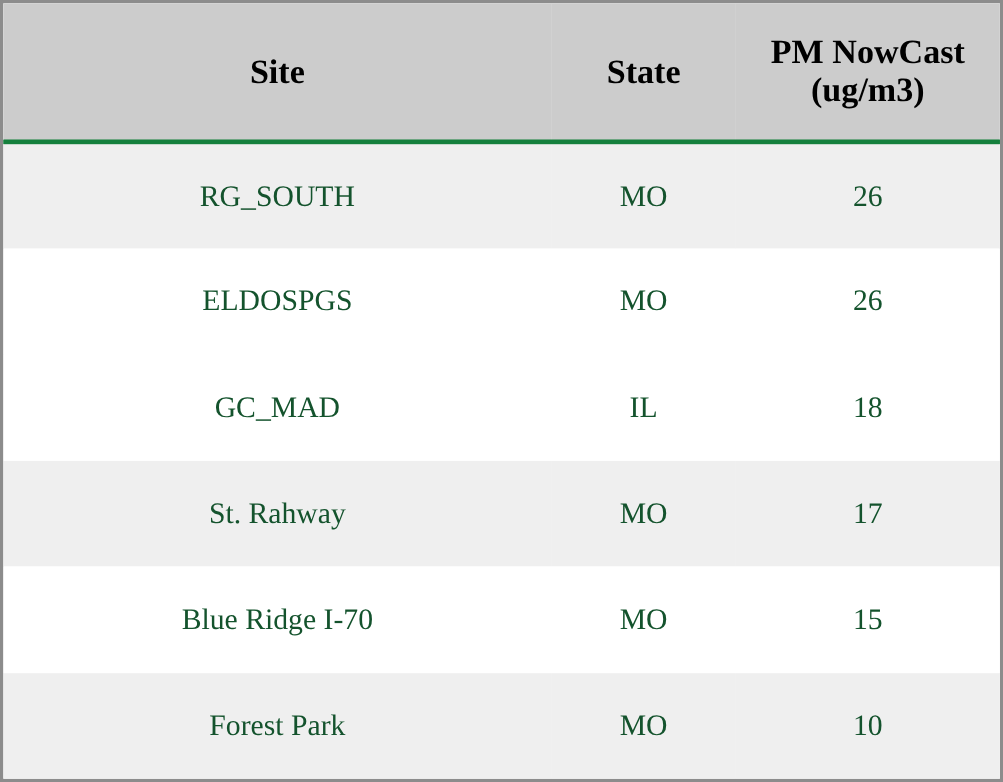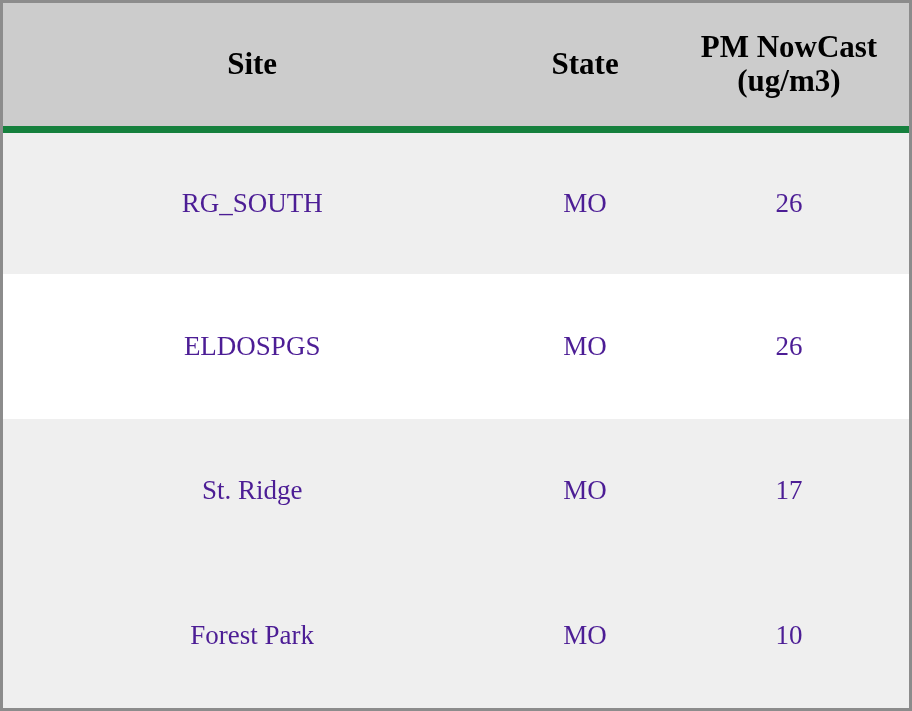--- a/index.html
+++ b/index.html
@@ -28,29 +28,29 @@
   }
   table.data-table thead th {
     background: #cccccc;
     color: #000000;
     font-family: "Liberation Serif", serif;
     font-weight: bold;
     font-size: 31px;
     line-height: 1.12;
     text-align: center;
     vertical-align: middle;
-    border-bottom: 7px solid #15803d;
+    border-bottom: 4px solid #15803d;
     padding: 4px 4px;
     height: 126px;
     box-sizing: border-box;
   }
   table.data-table tbody td {
     font-family: "Liberation Serif", serif;
     font-size: 27px;
-    color: #4c1d95;
+    color: #14532d;
     text-align: center;
     vertical-align: middle;
     height: 58px;
     padding: 0 4px;
     box-sizing: border-box;
     border: none;
   }
   table.data-table tbody tr.odd-row td {
     background: #efefef;
   }
@@ -83,24 +83,34 @@
       <tr class="odd-row">
         <td>RG_SOUTH</td>
         <td>MO</td>
         <td>26</td>
       </tr>
       <tr class="even-row">
         <td>ELDOSPGS</td>
         <td>MO</td>
         <td>26</td>
       </tr>
+      <tr class="even-row">
+        <td>GC_MAD</td>
+        <td>IL</td>
+        <td>18</td>
+      </tr>
       <tr class="odd-row">
-        <td>St. Ridge</td>
+        <td>St. Rahway</td>
         <td>MO</td>
         <td>17</td>
+      </tr>
+      <tr class="even-row">
+        <td>Blue Ridge I-70</td>
+        <td>MO</td>
+        <td>15</td>
       </tr>
       <tr class="odd-row">
         <td>Forest Park</td>
         <td>MO</td>
         <td>10</td>
       </tr>
     </tbody>
   </table>
 </div>
 

